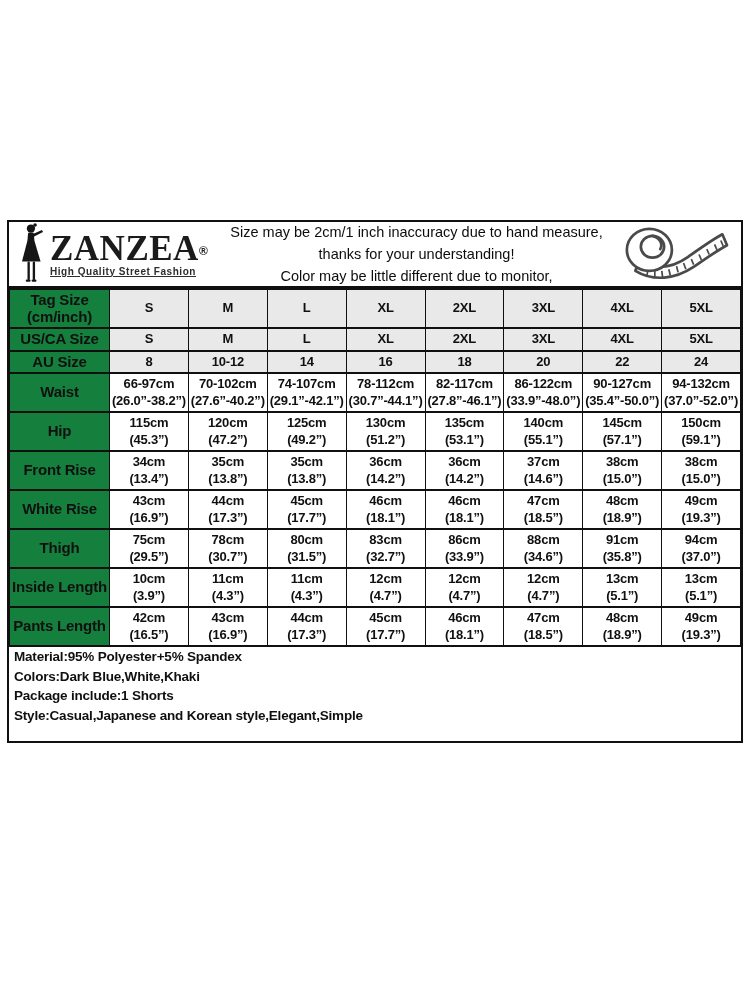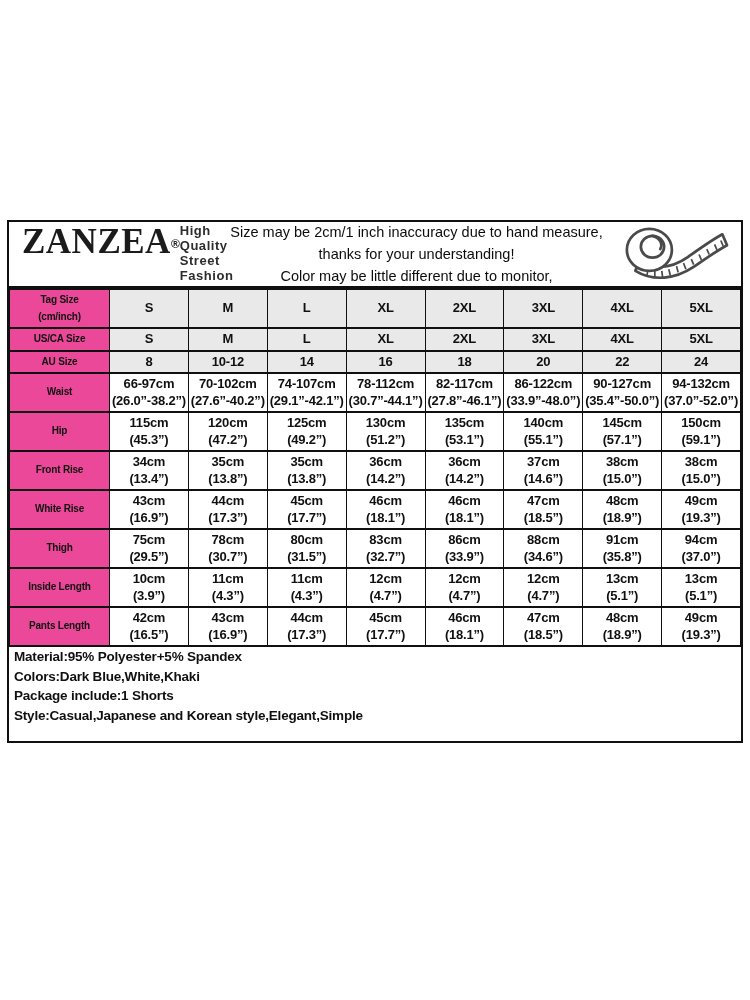--- a/index.html
+++ b/index.html
@@ -12,42 +12,42 @@
   }
   .panel {
     position:absolute;
     left:7px; top:220px; width:736px;
     border:2px solid #101010;
     background:#fff;
   }
   
   .hdr { display:flex; align-items:center; height:66px; border-bottom:2px solid #101010; }
   .logo { width:215px; display:flex; align-items:center; padding-left:10px; gap:3px; }
-  .logo-text { display:flex; flex-direction:row; }
+  .logo-text { display:flex; flex-direction:column; }
   .brand-line { display:flex; align-items:flex-start; line-height:34px; }
   .brand {
     font-family:"Liberation Serif", serif;
     font-weight:700; font-size:35px; letter-spacing:0.5px; color:#1b1b1b;
   }
   .reg { font-size:12px; font-weight:700; margin-top:2px; color:#1b1b1b; }
-  .tagline { font-size:13px; font-weight:700; letter-spacing:0.55px; color:#2d2d2d; margin-top:-2px; }
+  .tagline { font-size:10px; font-weight:700; letter-spacing:0.55px; color:#2d2d2d; margin-top:-2px;text-decoration:underline; }
   .notice { flex:1; text-align:center; font-weight:400; font-size:14.5px; line-height:22px; color:#0d0d0d; }
   .tape-wrap { width:132px; display:flex; justify-content:center; align-items:center; }
   
   table { width:100%; border-collapse:collapse; table-layout:fixed; }
   tr { height:19px; }
   td {
     border:1px solid #101010;
     border-top-width:2px; border-bottom-width:2px;
     text-align:center; vertical-align:middle;
     font-weight:700; font-size:13px; letter-spacing:-0.2px;
     line-height:16.5px; padding:2px 1px;
     background:#fff;
   }
-  td.label { width:100px; background:#ec4899; font-size:10px; }
+  td.label { width:100px; background:#15803d; font-size:15px; }
   td.shaded { background:#e9e9e9; }
   
   .ftr { padding:0 5px 16px 5px; font-weight:700; font-size:13.5px; line-height:19.5px; letter-spacing:-0.2px; }
 </style>
 </head>
 <body>
 
 <div class="panel">
 
   <div class="hdr">

